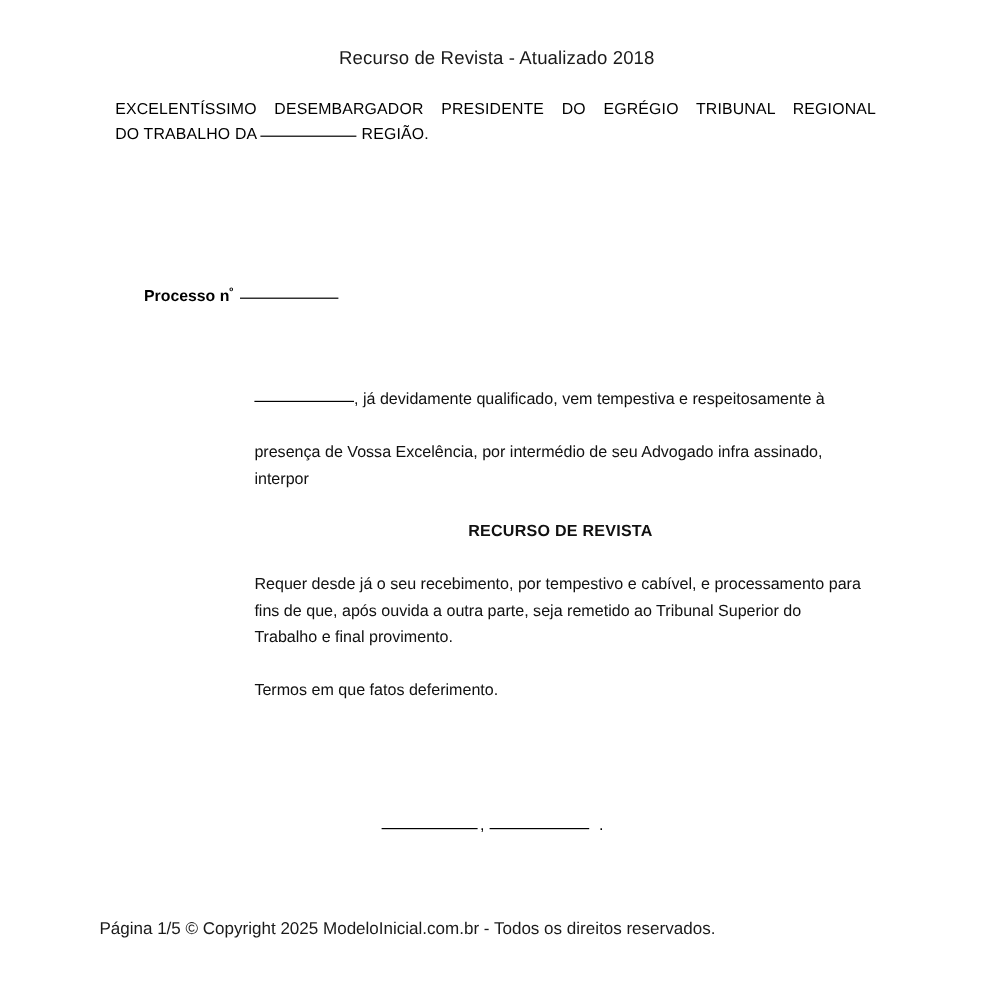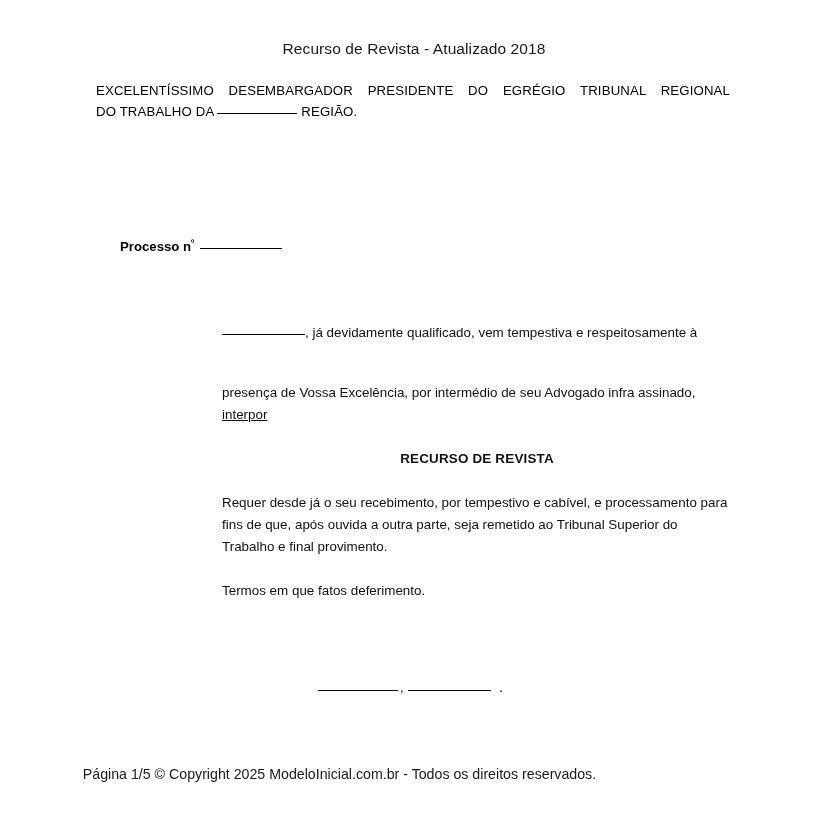--- a/index.html
+++ b/index.html
@@ -86,40 +86,40 @@
   .blank-sm { width: 80px; }
   .blank-md { width: 83px; }
   .blank-proc {
     width: 82px;
     margin-left: 6px;
   }
 
   
   .body-col {
     position: absolute;
-    left: 222px;
+    left: 212px;
     top: 322px;
     width: 510px;
     font-size: 13.4px;
     line-height: 22px;
     color: #111;
   }
 
   .para {
     margin: 0 0 0 0;
     text-align: left;
   }
   .para.spaced-top { margin-top: 22px; }
 
   .para-intro {
     margin-bottom: 0;
   }
   .para-intro .l1 { display: block; }
-  .para-intro .l2 { display: block; margin-top: 38px; }
-  .para-intro .l3 { display: block; text-decoration: underline; }
+  .para-intro .l2 { display: block; margin-top: 22px; }
+  .para-intro .l3 { display: block; }
 
   .section-heading {
     text-align: center;
     font-weight: bold;
     font-size: 13.4px;
     margin: 12px;
     letter-spacing: 0.2px;
   }
 
   a.doc-link,

